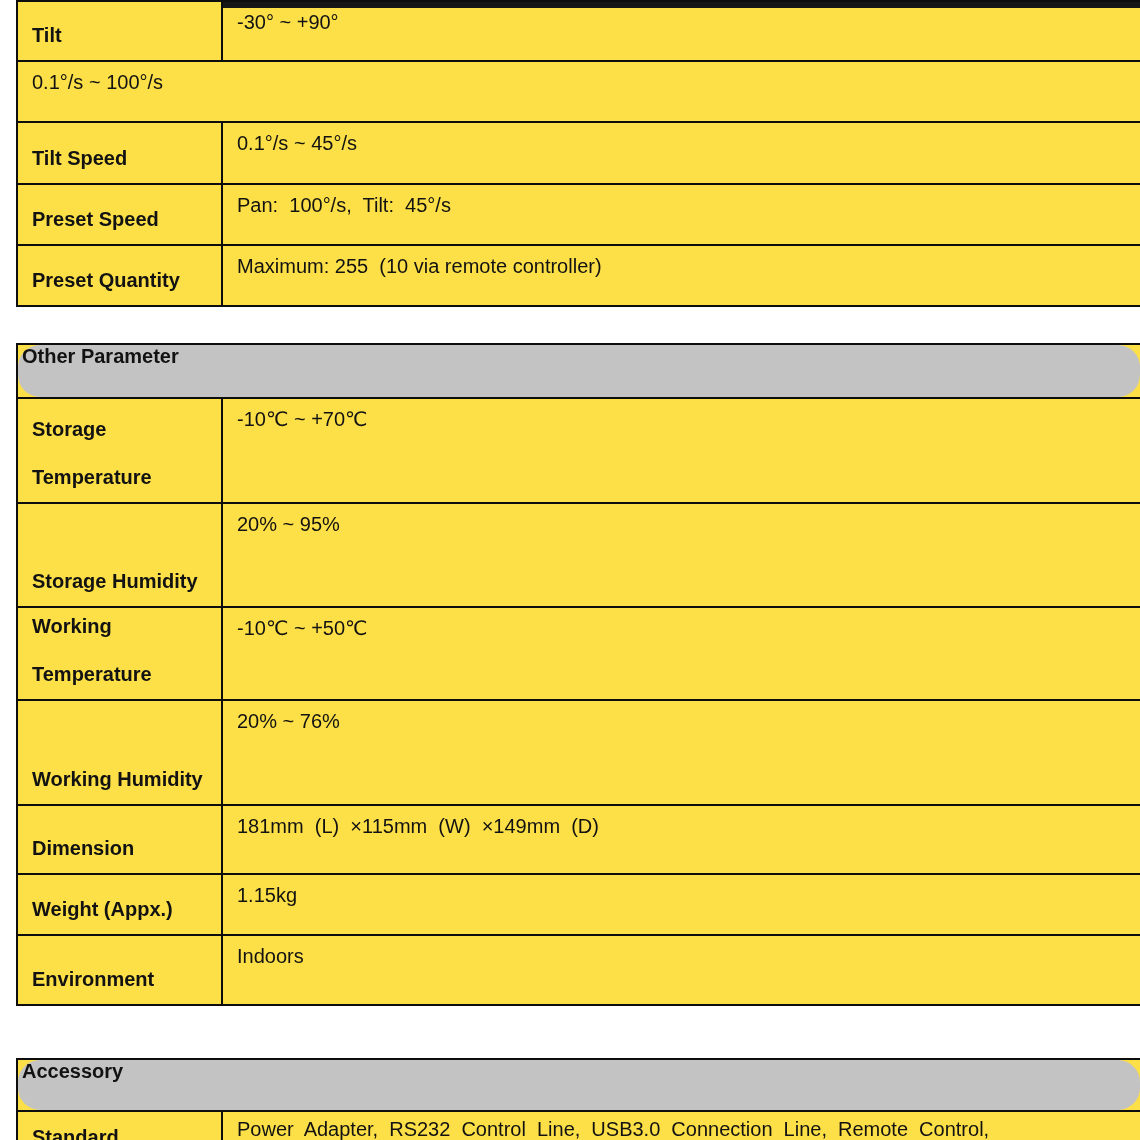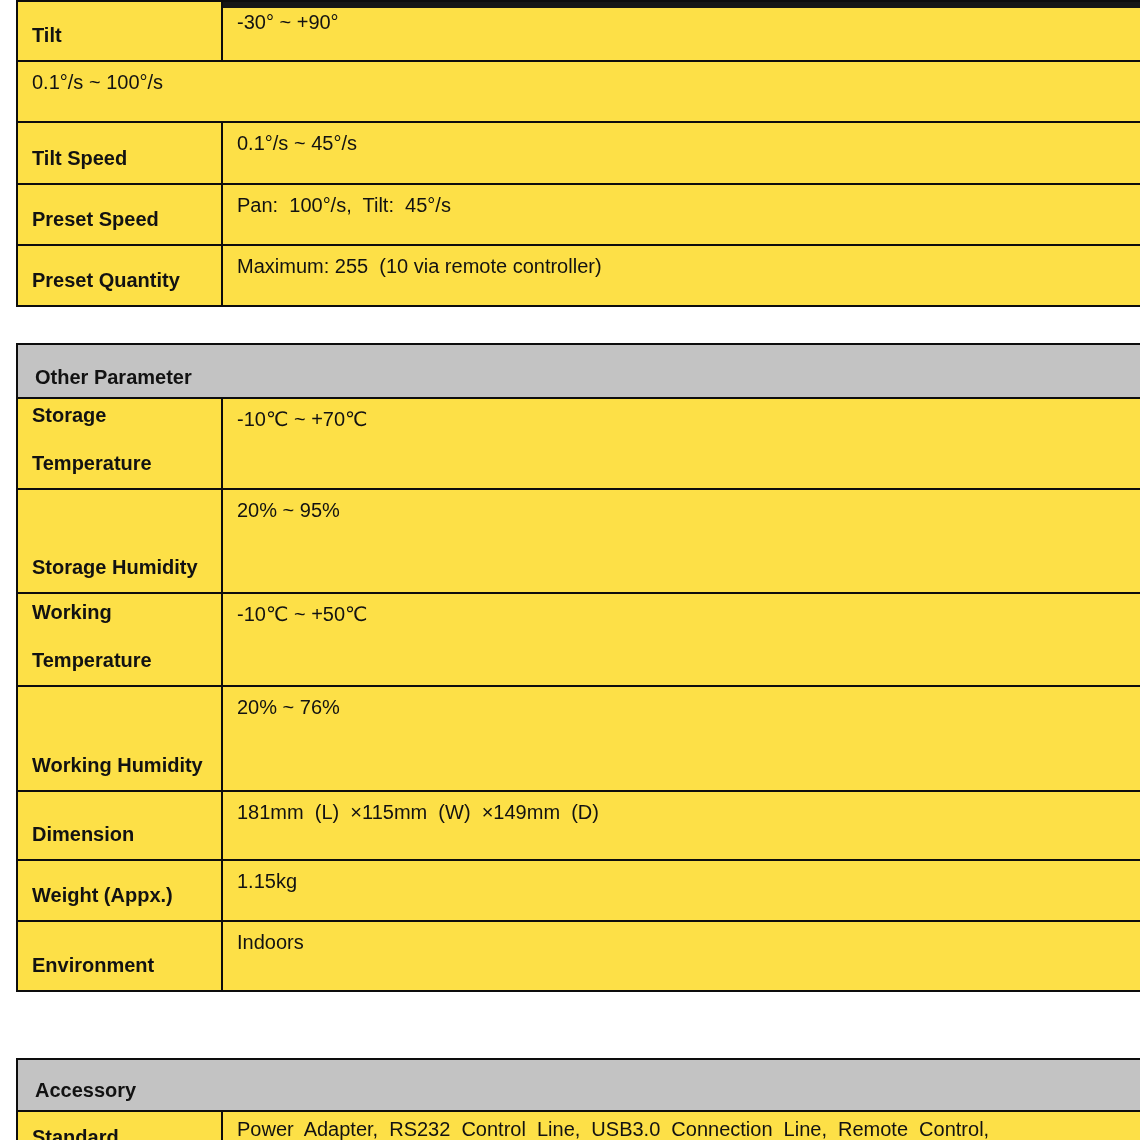--- a/index.html
+++ b/index.html
@@ -26,23 +26,23 @@
     font-weight:bold; font-size:20px; line-height:48px;
     overflow:hidden;
   }
   .cell.value { flex:1 1 auto; position:relative; overflow:hidden; }
   .cell.value .v {
     display:block; padding:7px 22px 0 14px;
     font-size:20px; line-height:27px; white-space:pre-wrap;
   }
   .header-row {
     box-sizing:border-box; background:#c3c3c3;
-    display:flex; align-items:flex-end;
-    padding:0 0 8px 17px;
-    font-weight:bold; font-size:20px;
+    display:flex; 
+    padding:0 0 8px 4px;
+    font-weight:bold; font-size:20px;border-radius:22px;
   }
   .cut-strip {
     position:absolute; top:0; left:0; right:0; height:6px;
     background:#161616;
   }
   
   .t3 .cell.label { align-items:flex-start; padding-top:1px; }
   .t3 .cell.value .v { padding-top:4px; word-spacing:5.5px; }
 </style>
 </head>
@@ -86,21 +86,21 @@
     <div class="cell value">
       <span class="v">Maximum: 255  (10 via remote controller)</span>
     </div>
   </div>
 </div>
 
 <div class="spec-table t2">
   <div class="row first header-row" style="height:52px">
     <span>Other Parameter</span>
   </div>
-  <div class="row" style="height:91px">
+  <div class="row" style="height:105px">
     <div class="cell label">
       <span>Storage Temperature</span>
     </div>
     <div class="cell value">
       <span class="v">-10℃ ~ +70℃</span>
     </div>
   </div>
   <div class="row" style="height:104px">
     <div class="cell label">
       <span>Storage Humidity</span>

